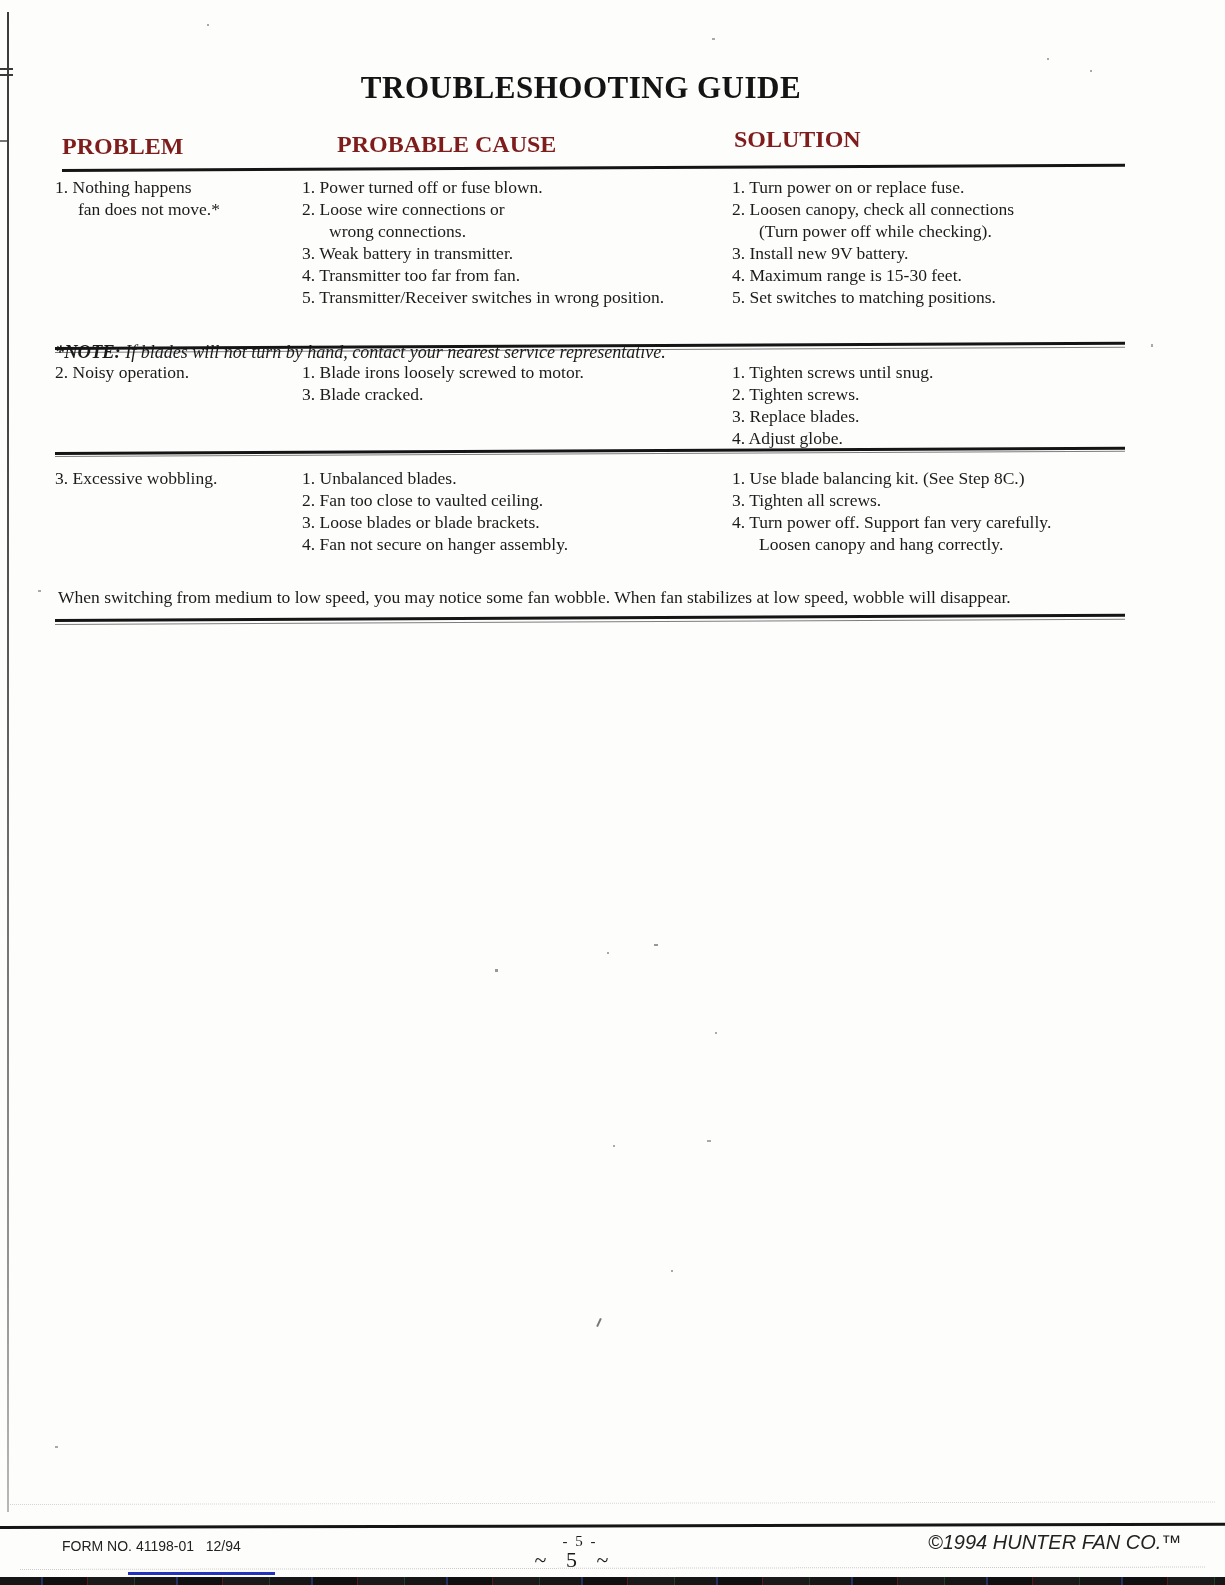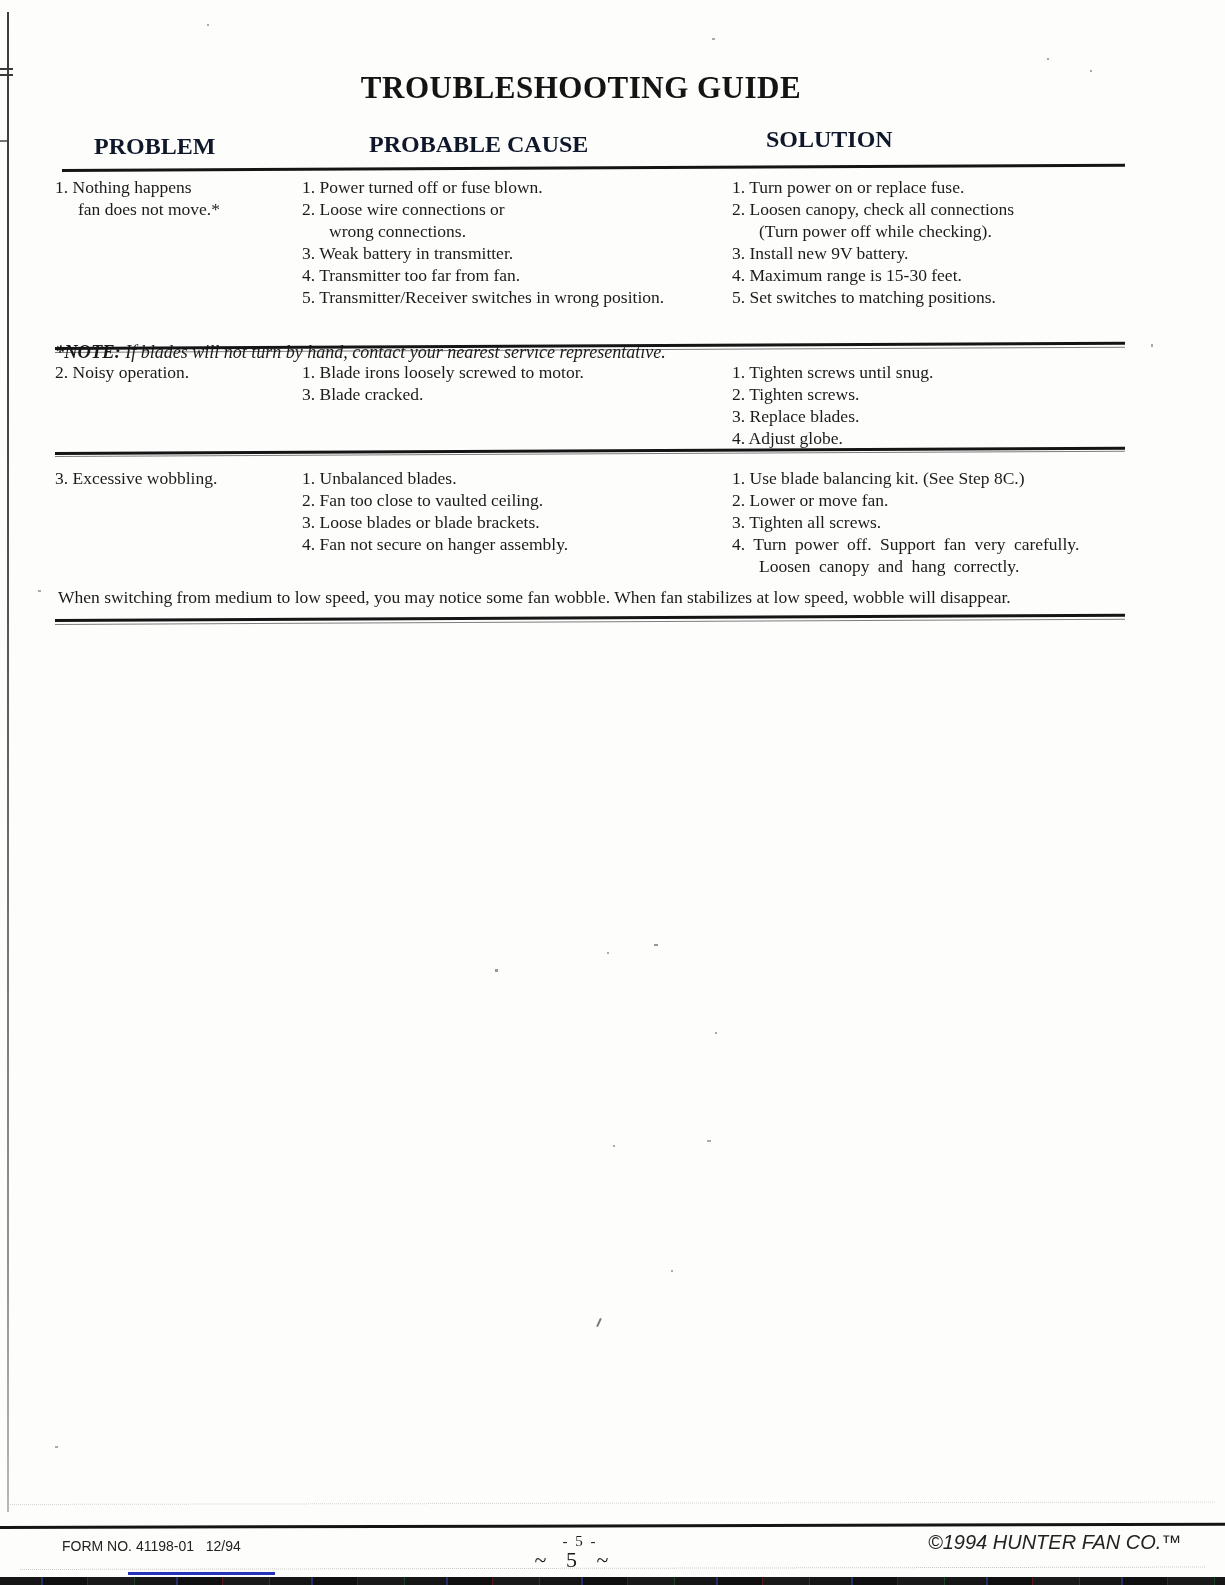--- a/index.html
+++ b/index.html
@@ -6,21 +6,21 @@
   .page {
     position:relative; width:1225px; height:1585px;
     background:#fdfdfc; overflow:hidden;
     font-family:"Liberation Serif", serif; color:#1b1b1b;
   }
   .title {
     position:absolute; top:70px; left:0; width:1162px;
     text-align:center; font-size:31px; font-weight:bold;
     letter-spacing:0.5px; color:#141414;
   }
-  .col-head { position:absolute; font-size:24px; font-weight:bold; color:#0f172a;margin-left:32px; }
+  .col-head { position:absolute; font-size:24px; font-weight:bold; color:#7f1d1d; }
   .rule { position:absolute; background:#151515; transform:rotate(-0.28deg); transform-origin:left center; }
   .rule.echo { opacity:0.55; }
   .rule.dotted { background:none; border-top:1px dotted #9a9a9a; height:0 !important; transform:rotate(-0.12deg); }
 
   .cell { position:absolute; font-size:17.5px; line-height:22px; }
   .cell.problem { white-space:pre-line; padding-left:23px; text-indent:-23px; }
   .items .item { padding-left:27px; text-indent:-27px; white-space:pre-line; }
   .row3-sol .item:nth-child(4) { word-spacing:4px; }
 
   .note-line { position:absolute; font-size:18px; font-style:italic;margin-top:28px; }
@@ -113,21 +113,20 @@
 
   <div class="cell problem" style="left:55px; top:467px; width:245px;">3. Excessive wobbling.</div>
   <div class="cell items" style="left:302px; top:467px; width:420px;">
       <div class="item">1. Unbalanced blades.</div>
       <div class="item">2. Fan too close to vaulted ceiling.</div>
       <div class="item">3. Loose blades or blade brackets.</div>
       <div class="item">4. Fan not secure on hanger assembly.</div>
     </div>
   <div class="cell items row3-sol" style="left:732px; top:467px; width:400px;">
       <div class="item">1. Use blade balancing kit. (See Step 8C.)</div>
-      <div class="item">2. Lower or move fan.</div>
       <div class="item">3. Tighten all screws.</div>
       <div class="item">4. Turn power off. Support fan very carefully.
 Loosen canopy and hang correctly.</div>
     </div>
 
   <div class="footnote" style="left:58px; top:587px;">When switching from medium to low speed, you may notice some fan wobble. When fan stabilizes at low speed, wobble will disappear.</div>
 
   <div class="rule" style="left:55px; top:619px; width:1070px; height:3px;"></div>
   <div class="rule echo" style="left:55px; top:624px; width:1070px; height:1px;"></div>
 

